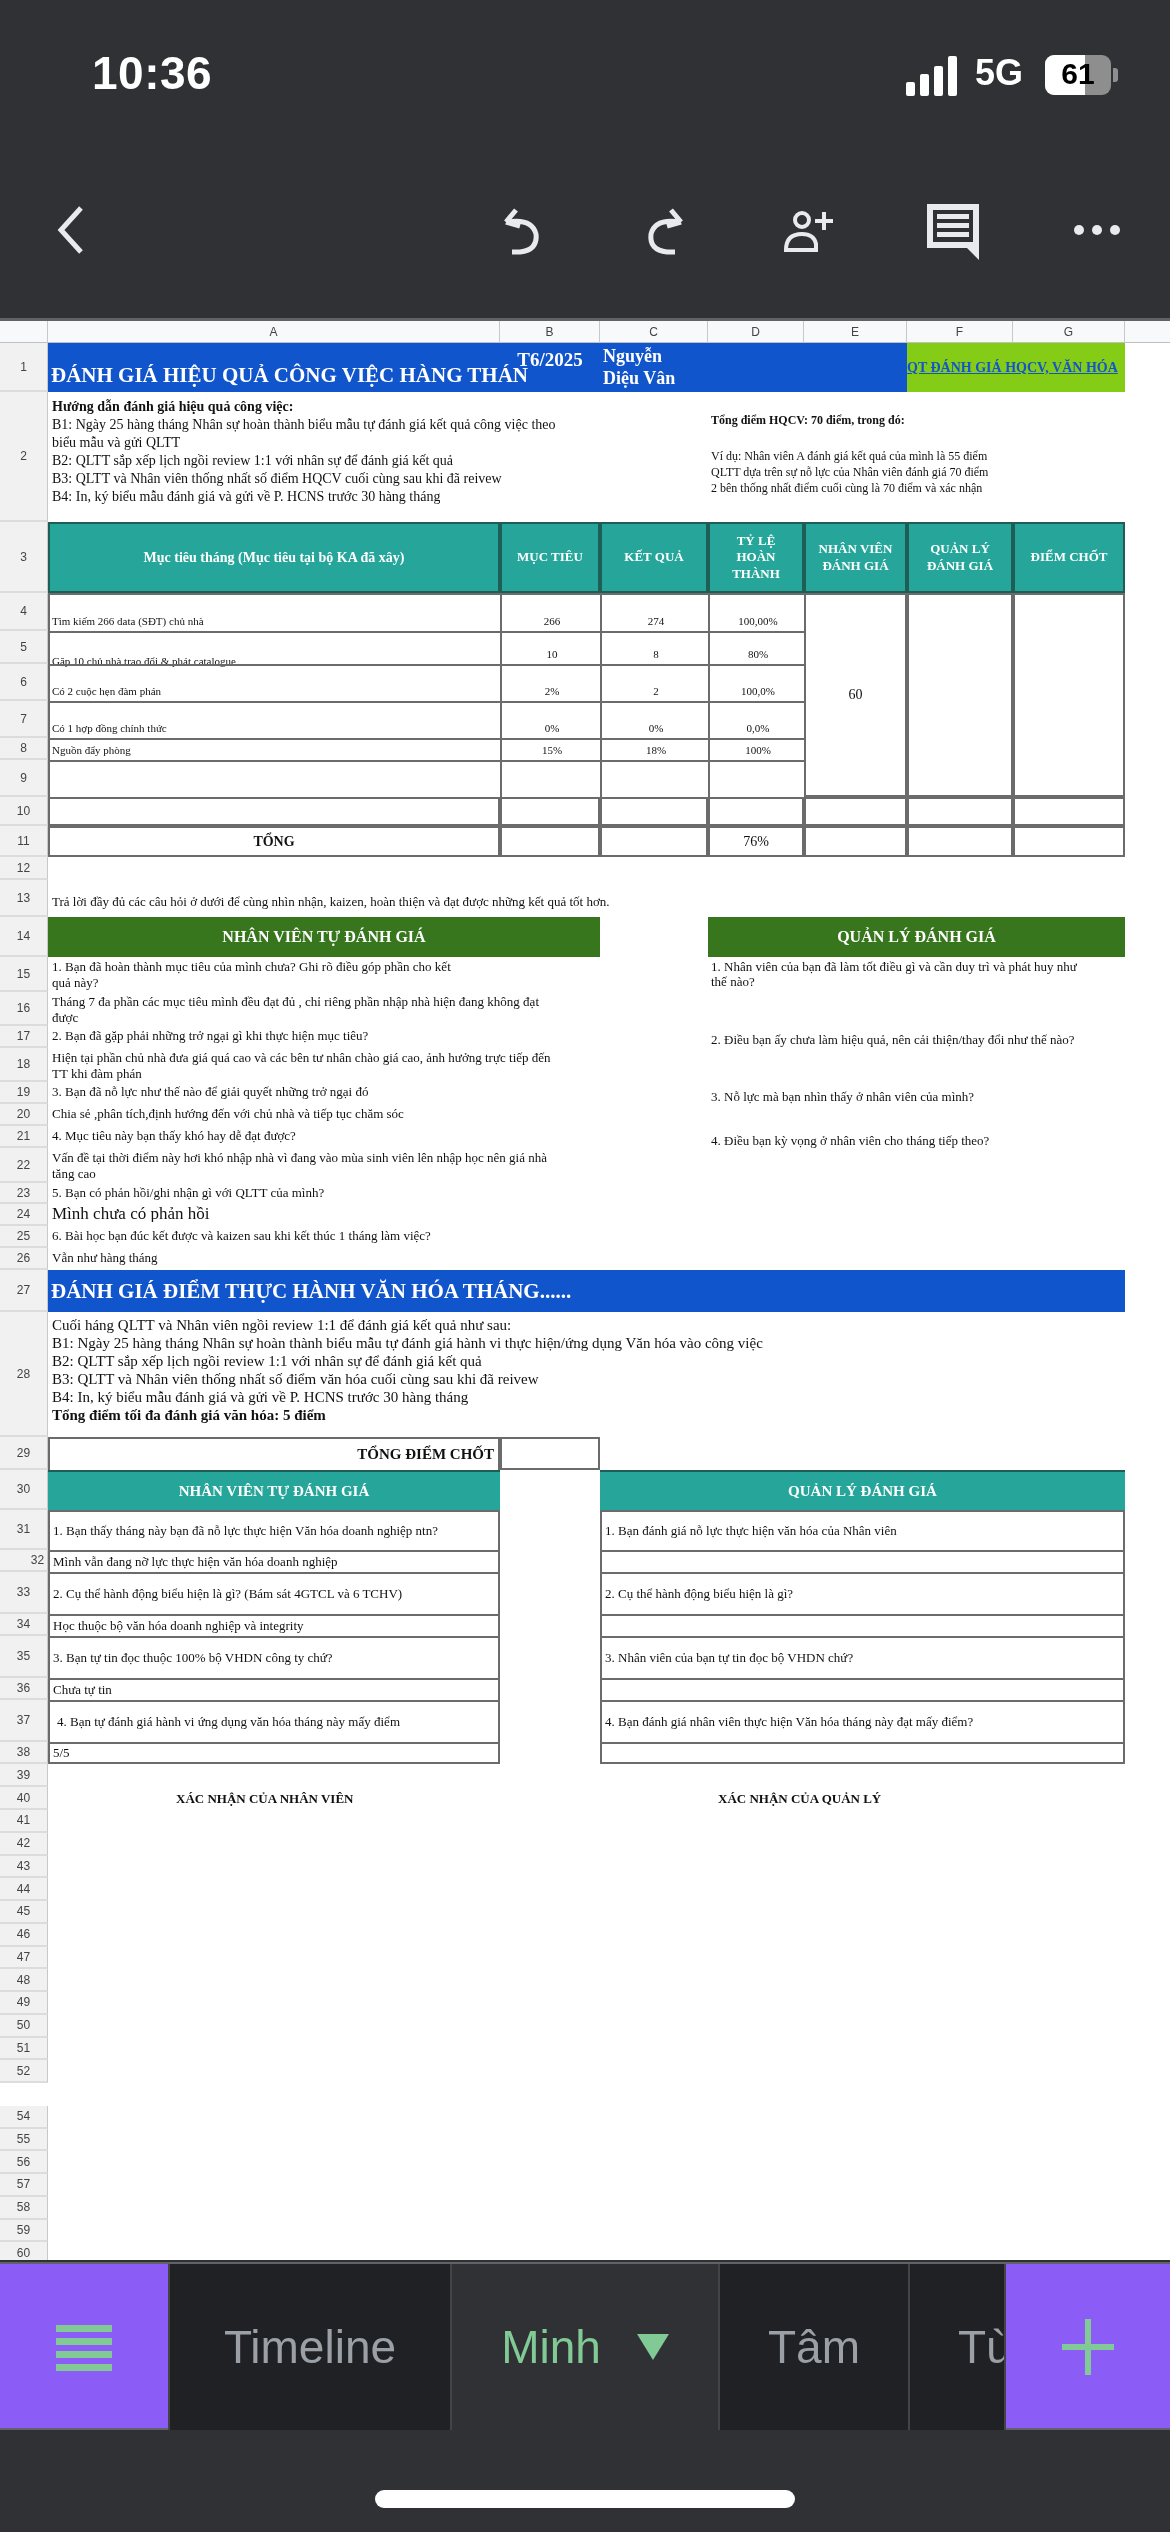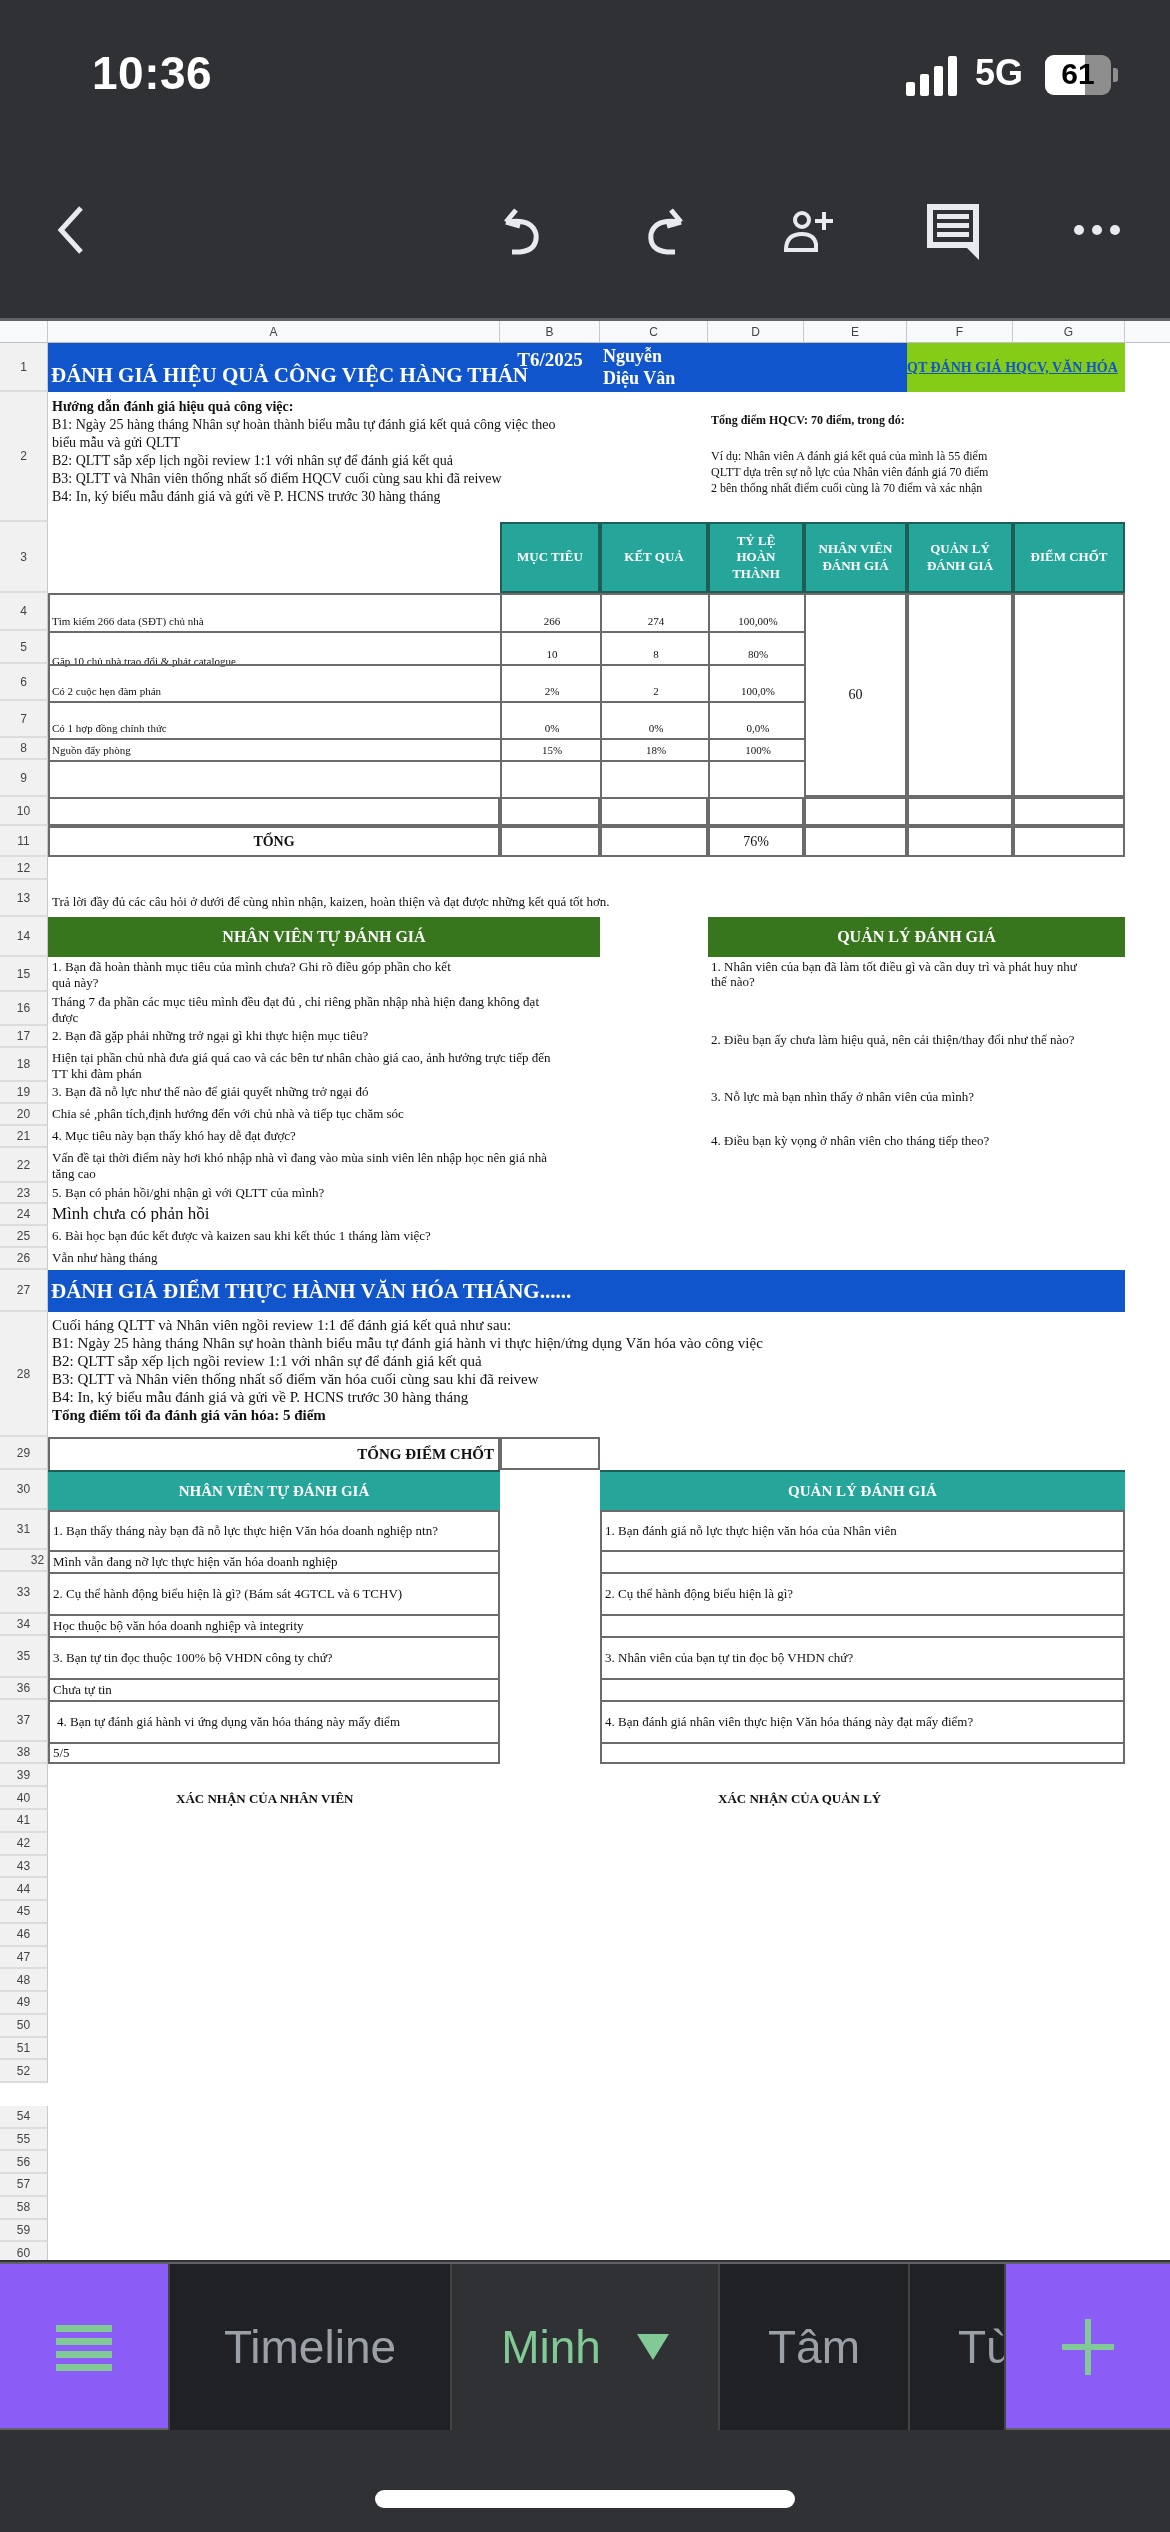--- a/index.html
+++ b/index.html
@@ -190,20 +190,21 @@
   <div class="cell" style="left:52px;top:98px;font-size:14px">B1: Ngày 25 hàng tháng Nhân sự hoàn thành biểu mẫu tự đánh giá kết quả công việc theo</div>
   <div class="cell" style="left:52px;top:116px;font-size:14px">biểu mẫu và gửi QLTT</div>
   <div class="cell" style="left:52px;top:134px;font-size:14px">B2: QLTT sắp xếp lịch ngồi review 1:1 với nhân sự để đánh giá kết quả</div>
   <div class="cell" style="left:52px;top:152px;font-size:14px">B3: QLTT và Nhân viên thống nhất số điểm HQCV cuối cùng sau khi đã reivew</div>
   <div class="cell" style="left:52px;top:170px;font-size:14px">B4: In, ký biểu mẫu đánh giá và gửi về P. HCNS trước 30 hàng tháng</div>
   <div class="cell b" style="left:711px;top:95px;font-size:12px">Tổng điểm HQCV: 70 điểm, trong đó:</div>
   <div class="cell" style="left:711px;top:131px;font-size:12px">Ví dụ: Nhân viên A đánh giá kết quả của mình là 55 điểm</div>
   <div class="cell" style="left:711px;top:147px;font-size:12px"> QLTT dựa trên sự nỗ lực của Nhân viên đánh giá 70 điểm</div>
   <div class="cell" style="left:711px;top:163px;font-size:12px">2 bên thống nhất điểm cuối cùng là 70 điểm và xác nhận</div>
 
+  <div class="cell teal c mid wrap" style="left:48px;top:204px;width:452px;height:71px;justify-content:center;font-size:14px;border:2px solid #1e5e57">Mục tiêu tháng (Mục tiêu tại bộ KA đã xây)</div>
   <div class="cell teal c mid wrap" style="left:500px;top:204px;width:100px;height:71px;justify-content:center;font-size:13px;border:2px solid #1e5e57">MỤC TIÊU</div>
   <div class="cell teal c mid wrap" style="left:600px;top:204px;width:108px;height:71px;justify-content:center;font-size:13px;border:2px solid #1e5e57">KẾT QUẢ</div>
   <div class="cell teal c mid wrap" style="left:708px;top:204px;width:96px;height:71px;justify-content:center;font-size:13px;padding:0 14px;border:2px solid #1e5e57">TỶ LỆ HOÀN THÀNH</div>
   <div class="cell teal c mid wrap" style="left:804px;top:204px;width:103px;height:71px;justify-content:center;font-size:13px;padding:0 4px;border:2px solid #1e5e57">NHÂN VIÊN ĐÁNH GIÁ</div>
   <div class="cell teal c mid wrap" style="left:907px;top:204px;width:106px;height:71px;justify-content:center;font-size:13px;padding:0 10px;border:2px solid #1e5e57">QUẢN LÝ ĐÁNH GIÁ</div>
   <div class="cell teal c mid wrap" style="left:1013px;top:204px;width:112px;height:71px;justify-content:center;font-size:13px;border:2px solid #1e5e57">ĐIỂM CHỐT</div>
 
   <div id="kpi-rows">
       <div class="cell bot" style="left: 48px; top: 275px; width: 452px; height: 38px; font-size: 11px; padding: 0px 0px 2px 2px; border-left: 2px solid rgb(107, 107, 107); border-top: 2px solid rgb(107, 107, 107);">Tìm kiếm 266 data (SĐT) chủ nhà</div>
       <div class="cell bot c" style="left: 500px; top: 275px; width: 100px; height: 38px; font-size: 11px; padding: 0px 0px 2px 2px; border-left: 2px solid rgb(107, 107, 107); border-top: 2px solid rgb(107, 107, 107); justify-content: center;">266</div>

